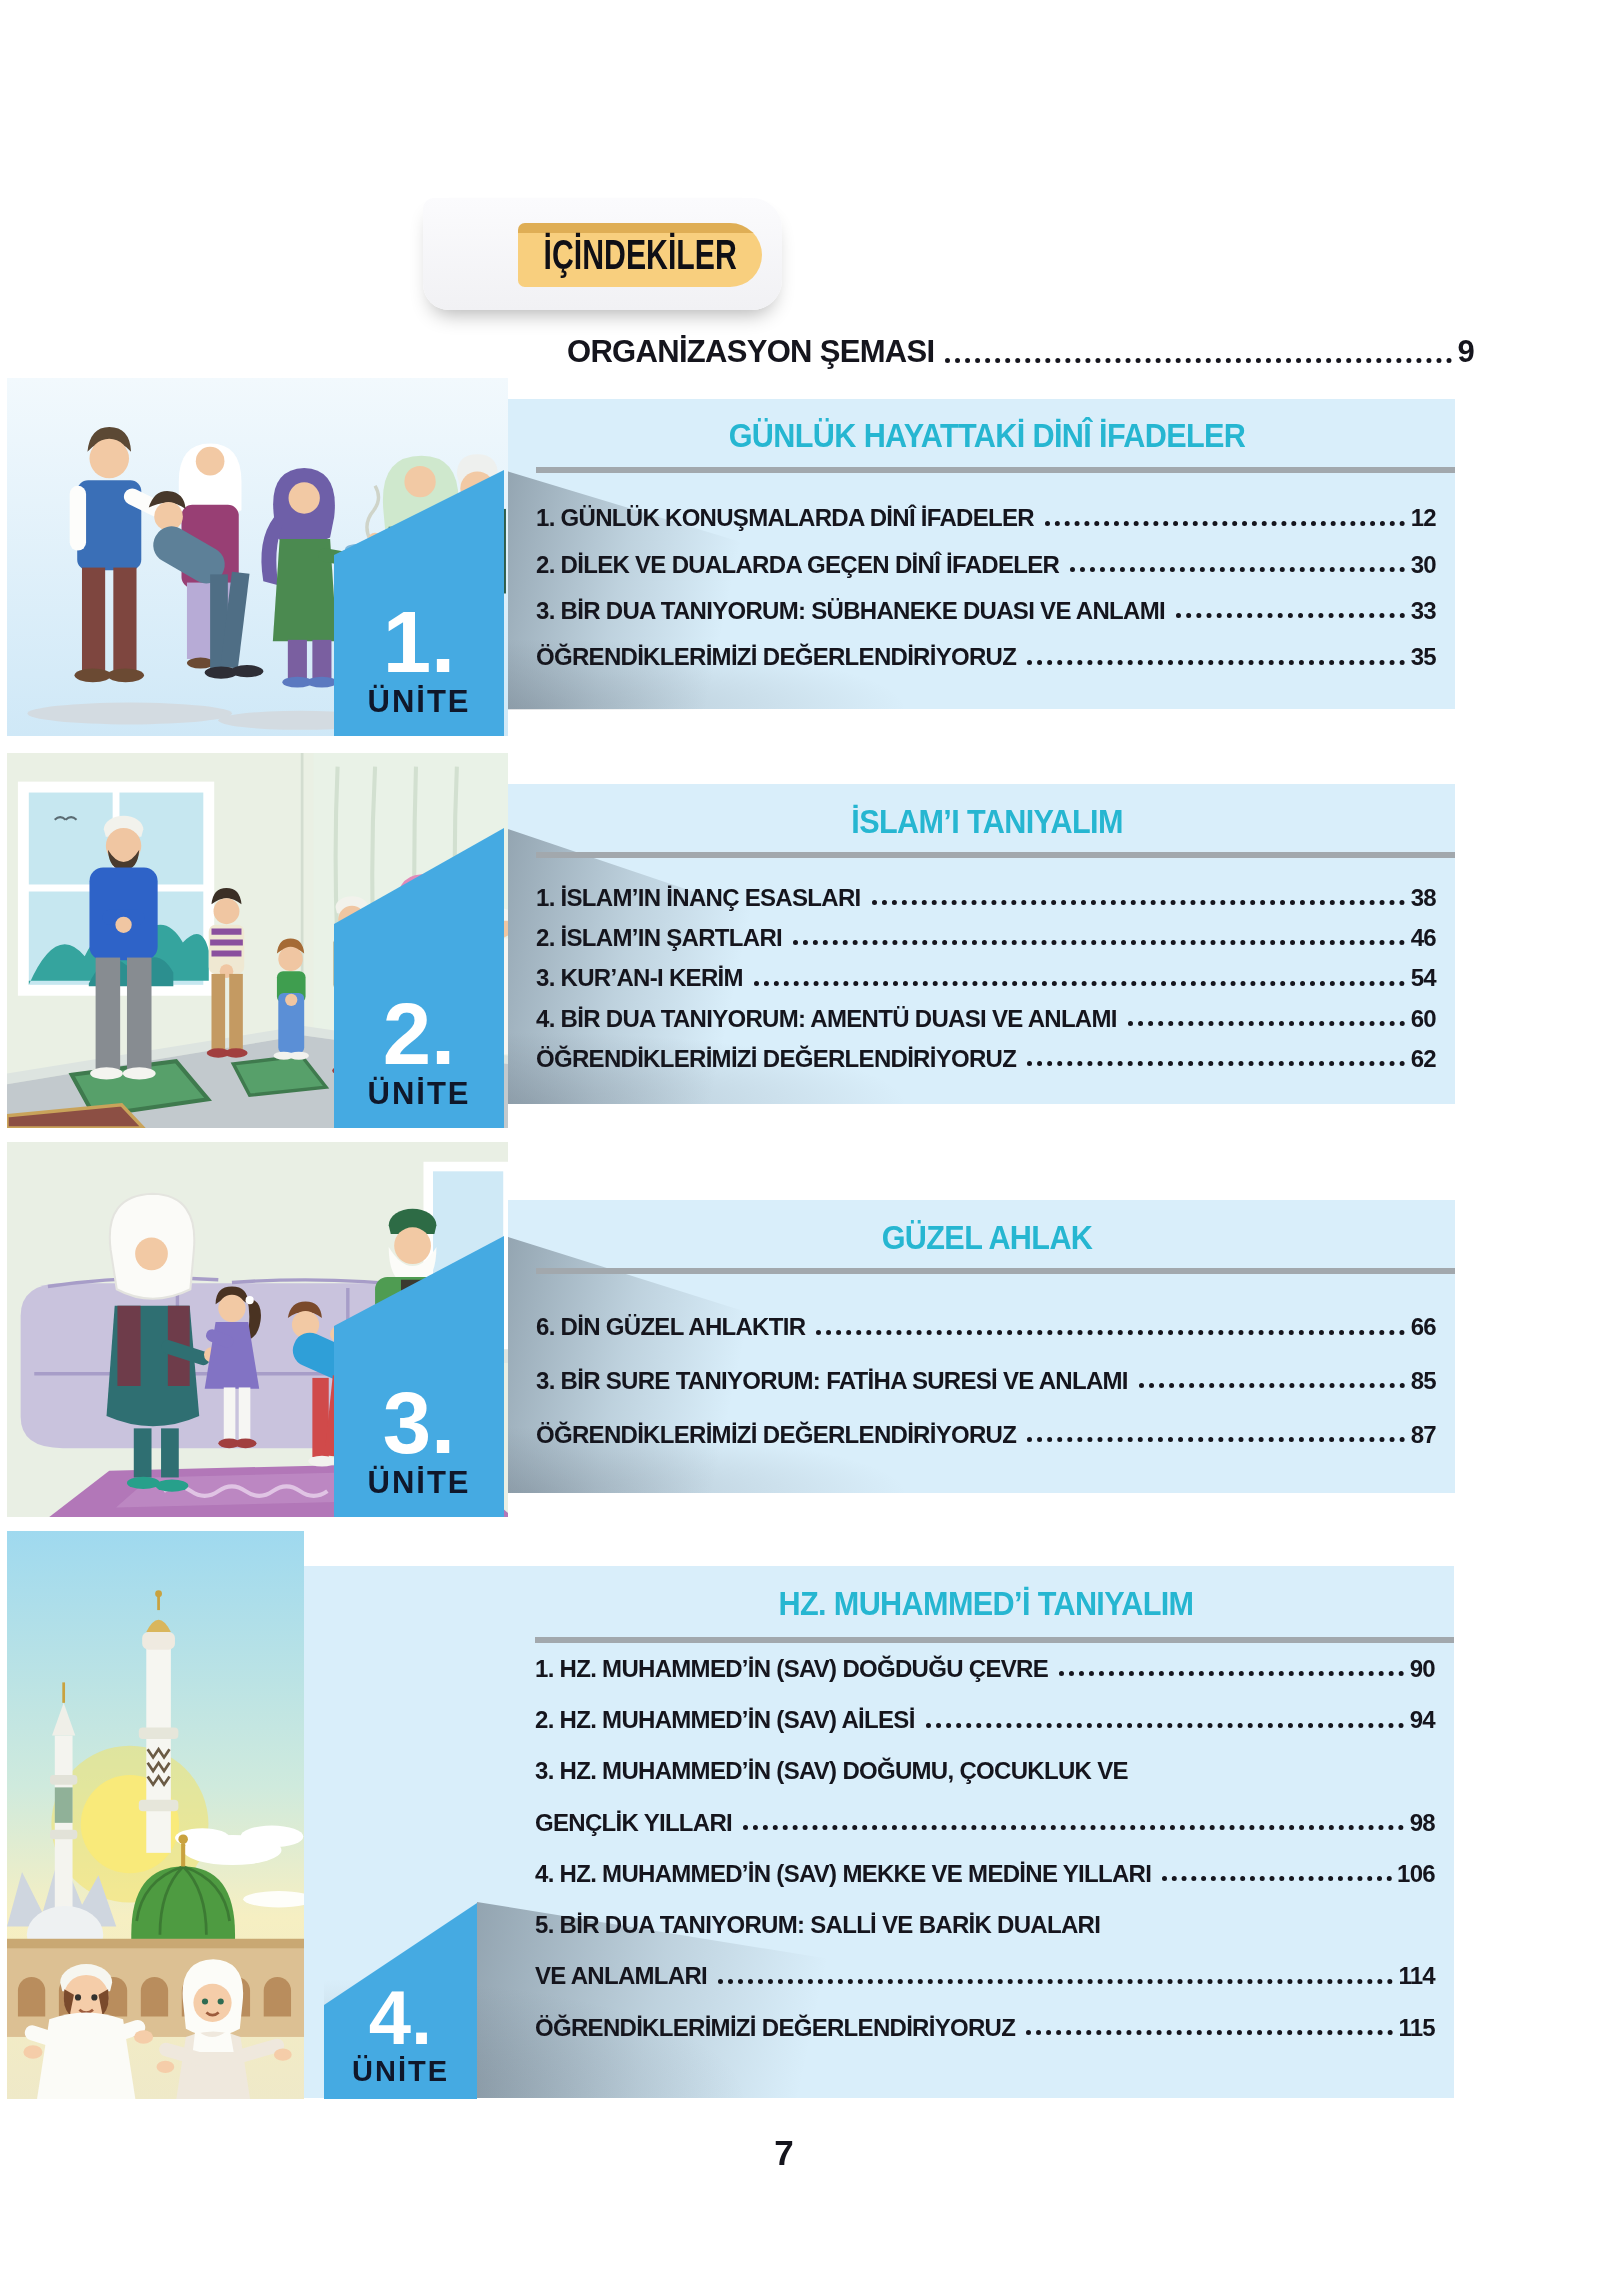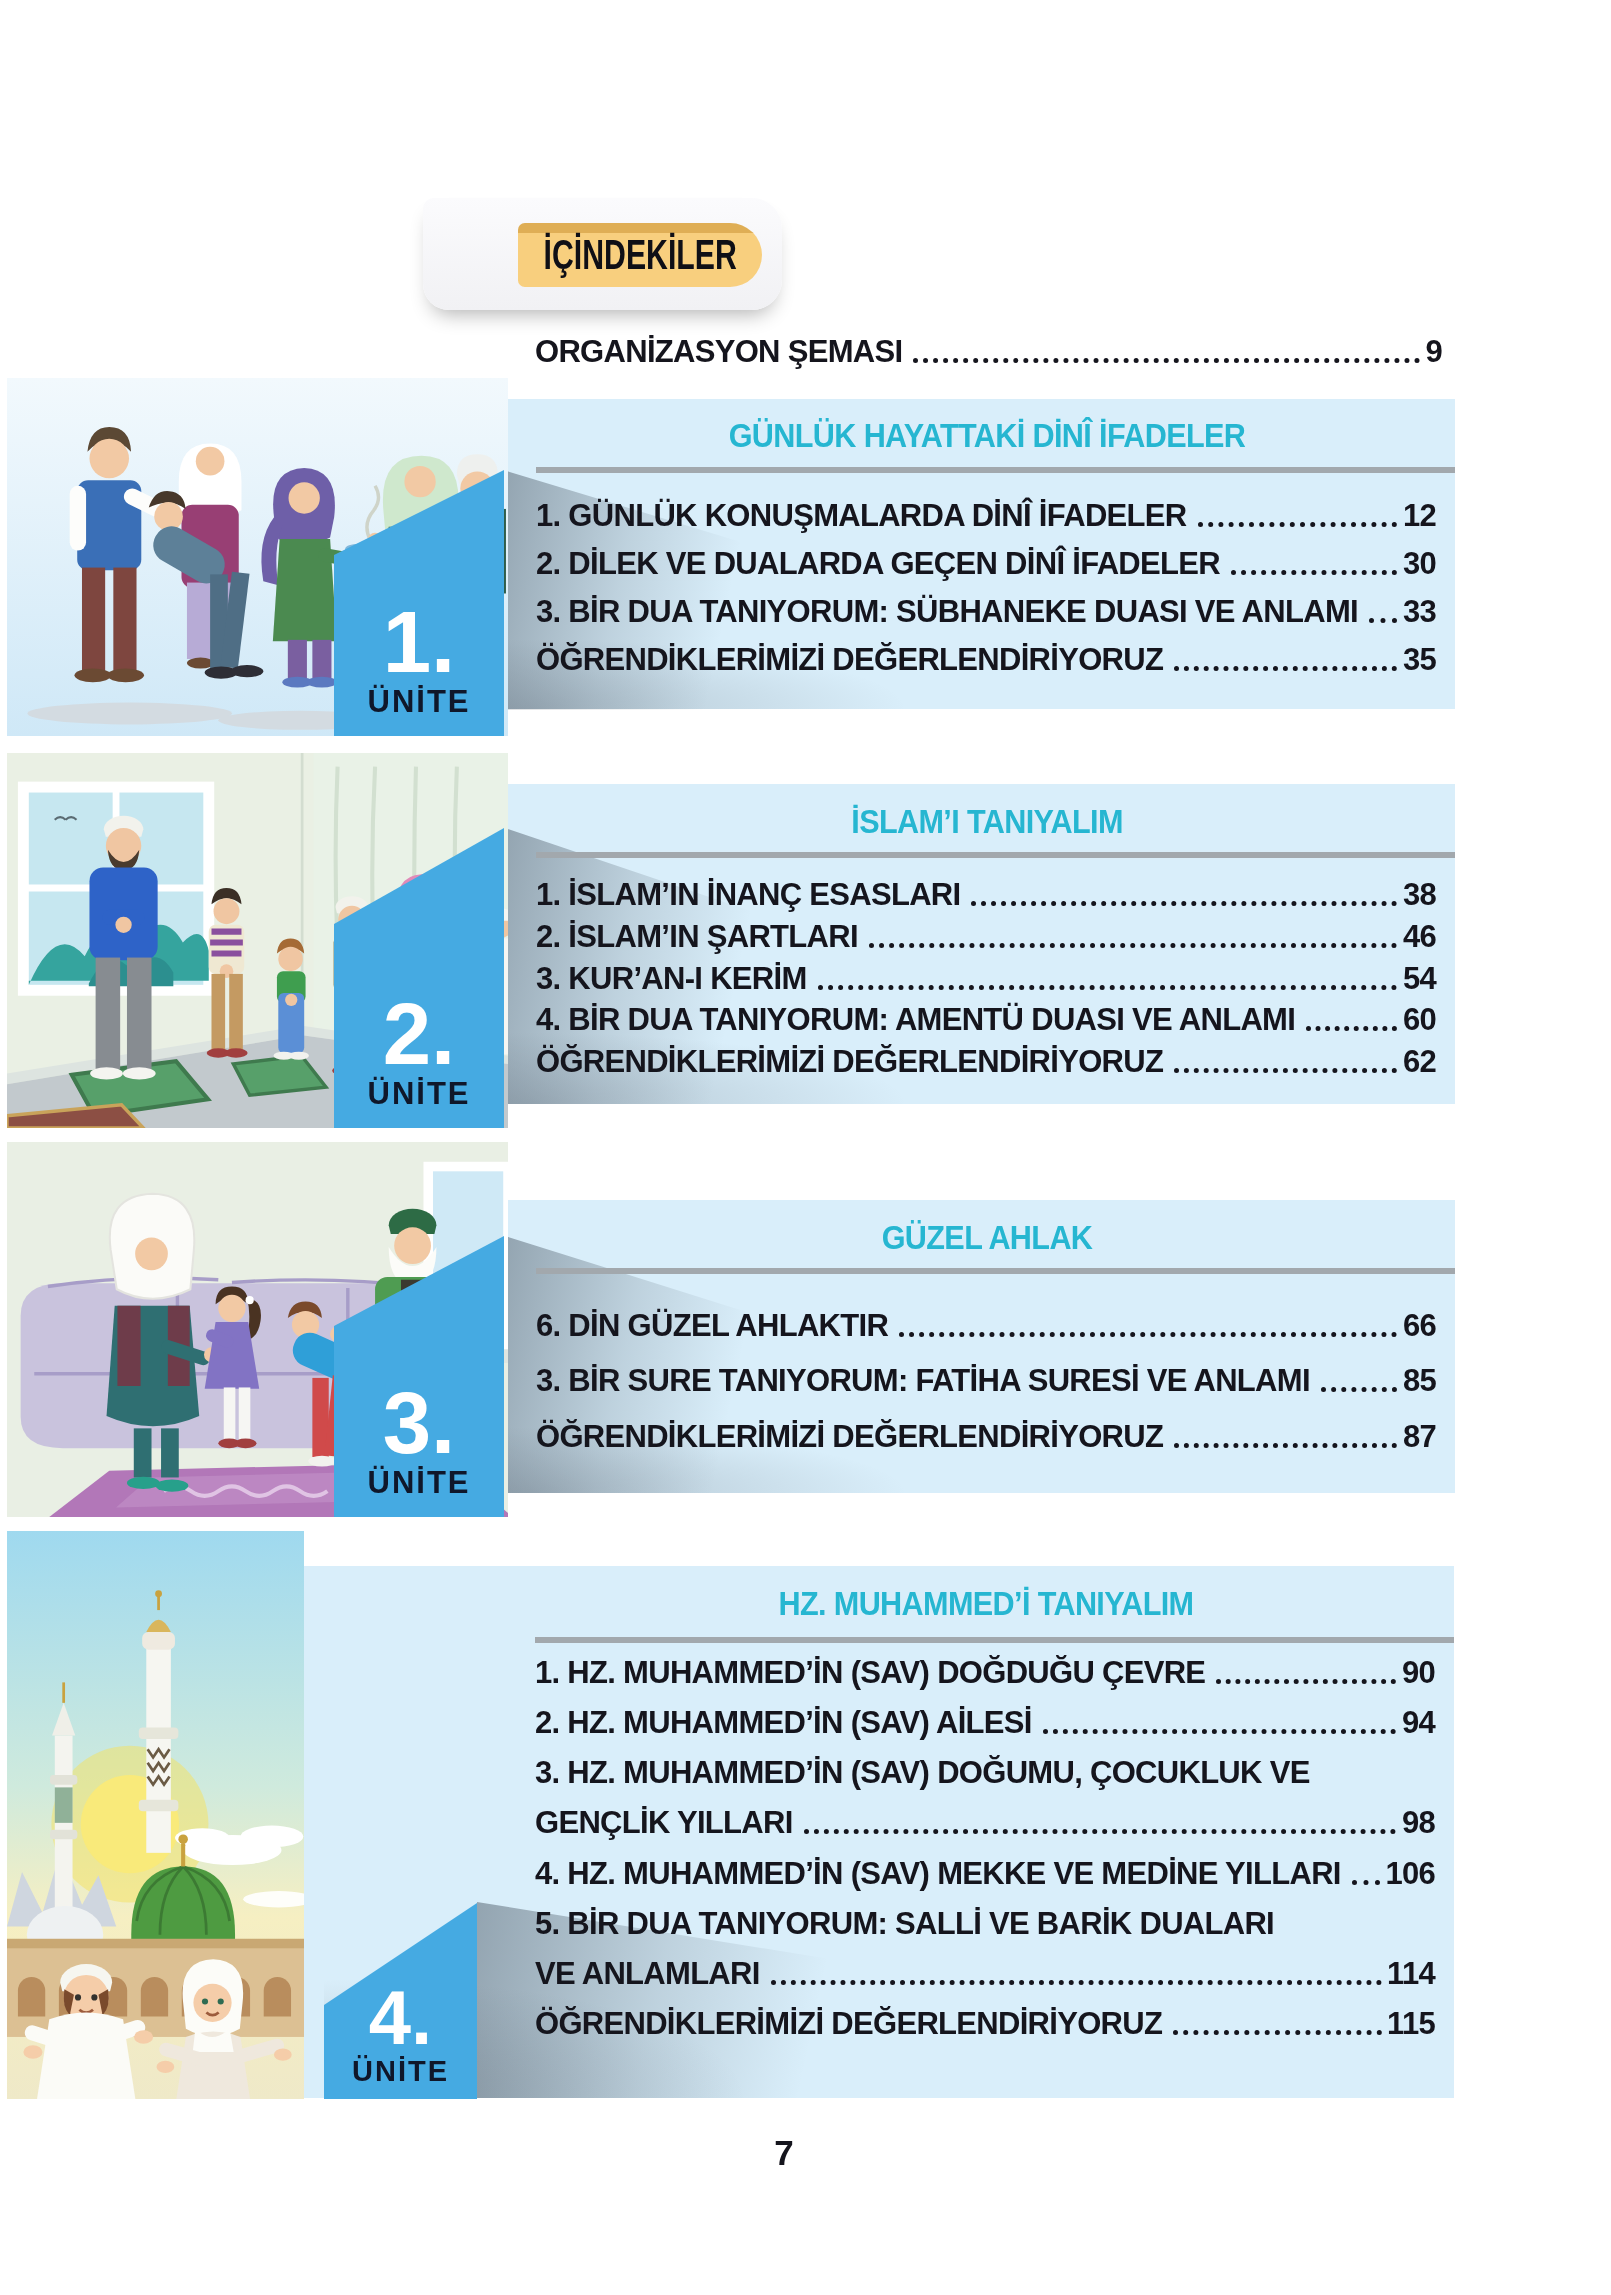--- a/index.html
+++ b/index.html
@@ -21,22 +21,22 @@
     border-radius:11px 30px 30px 26px;
     box-shadow:0 12.3px 20.5px -8.2px rgba(0,0,0,.30);}
   .header-pill{position:absolute;left:95px;top:24.5px;width:244px;height:64px;
     background:linear-gradient(180deg,var(--pill-gold) 0 15%,var(--pill-yellow) 15%);
     border-radius:6.8px 32px 32px 6.8px;
     display:flex;align-items:center;justify-content:center;}
   .header-pill .t{font-size:42px;font-weight:800;color:#0f0f16;
     transform:scaleX(.72);transform-origin:center;white-space:nowrap;}
 
   
-  .org-row{position:absolute;left:535px;top:335px;width:907px;z-index:2;}
-  .toc-row{display:flex;align-items:flex-end;font-size:31px;font-weight:700;
+  .org-row{position:absolute;left:567px;top:335px;width:907px;z-index:2;}
+  .toc-row{display:flex;align-items:flex-end;font-size:24px;font-weight:700;
     color:var(--text-dark);letter-spacing:-0.7px;line-height:1.1;}
   .org-row .toc-row{font-size:31px;}
   .row-label{white-space:nowrap;}
   .leader{flex:1 1 auto;min-width:20.5px;height:0;
     border-bottom:5.5px dotted var(--text-dark);margin:0 5.5px 6.1px 11px;}
   .page-num{white-space:nowrap;}
 
   
   .section{position:absolute;left:0;width:1611px;}
   .s1{top:378px;height:358px;}

